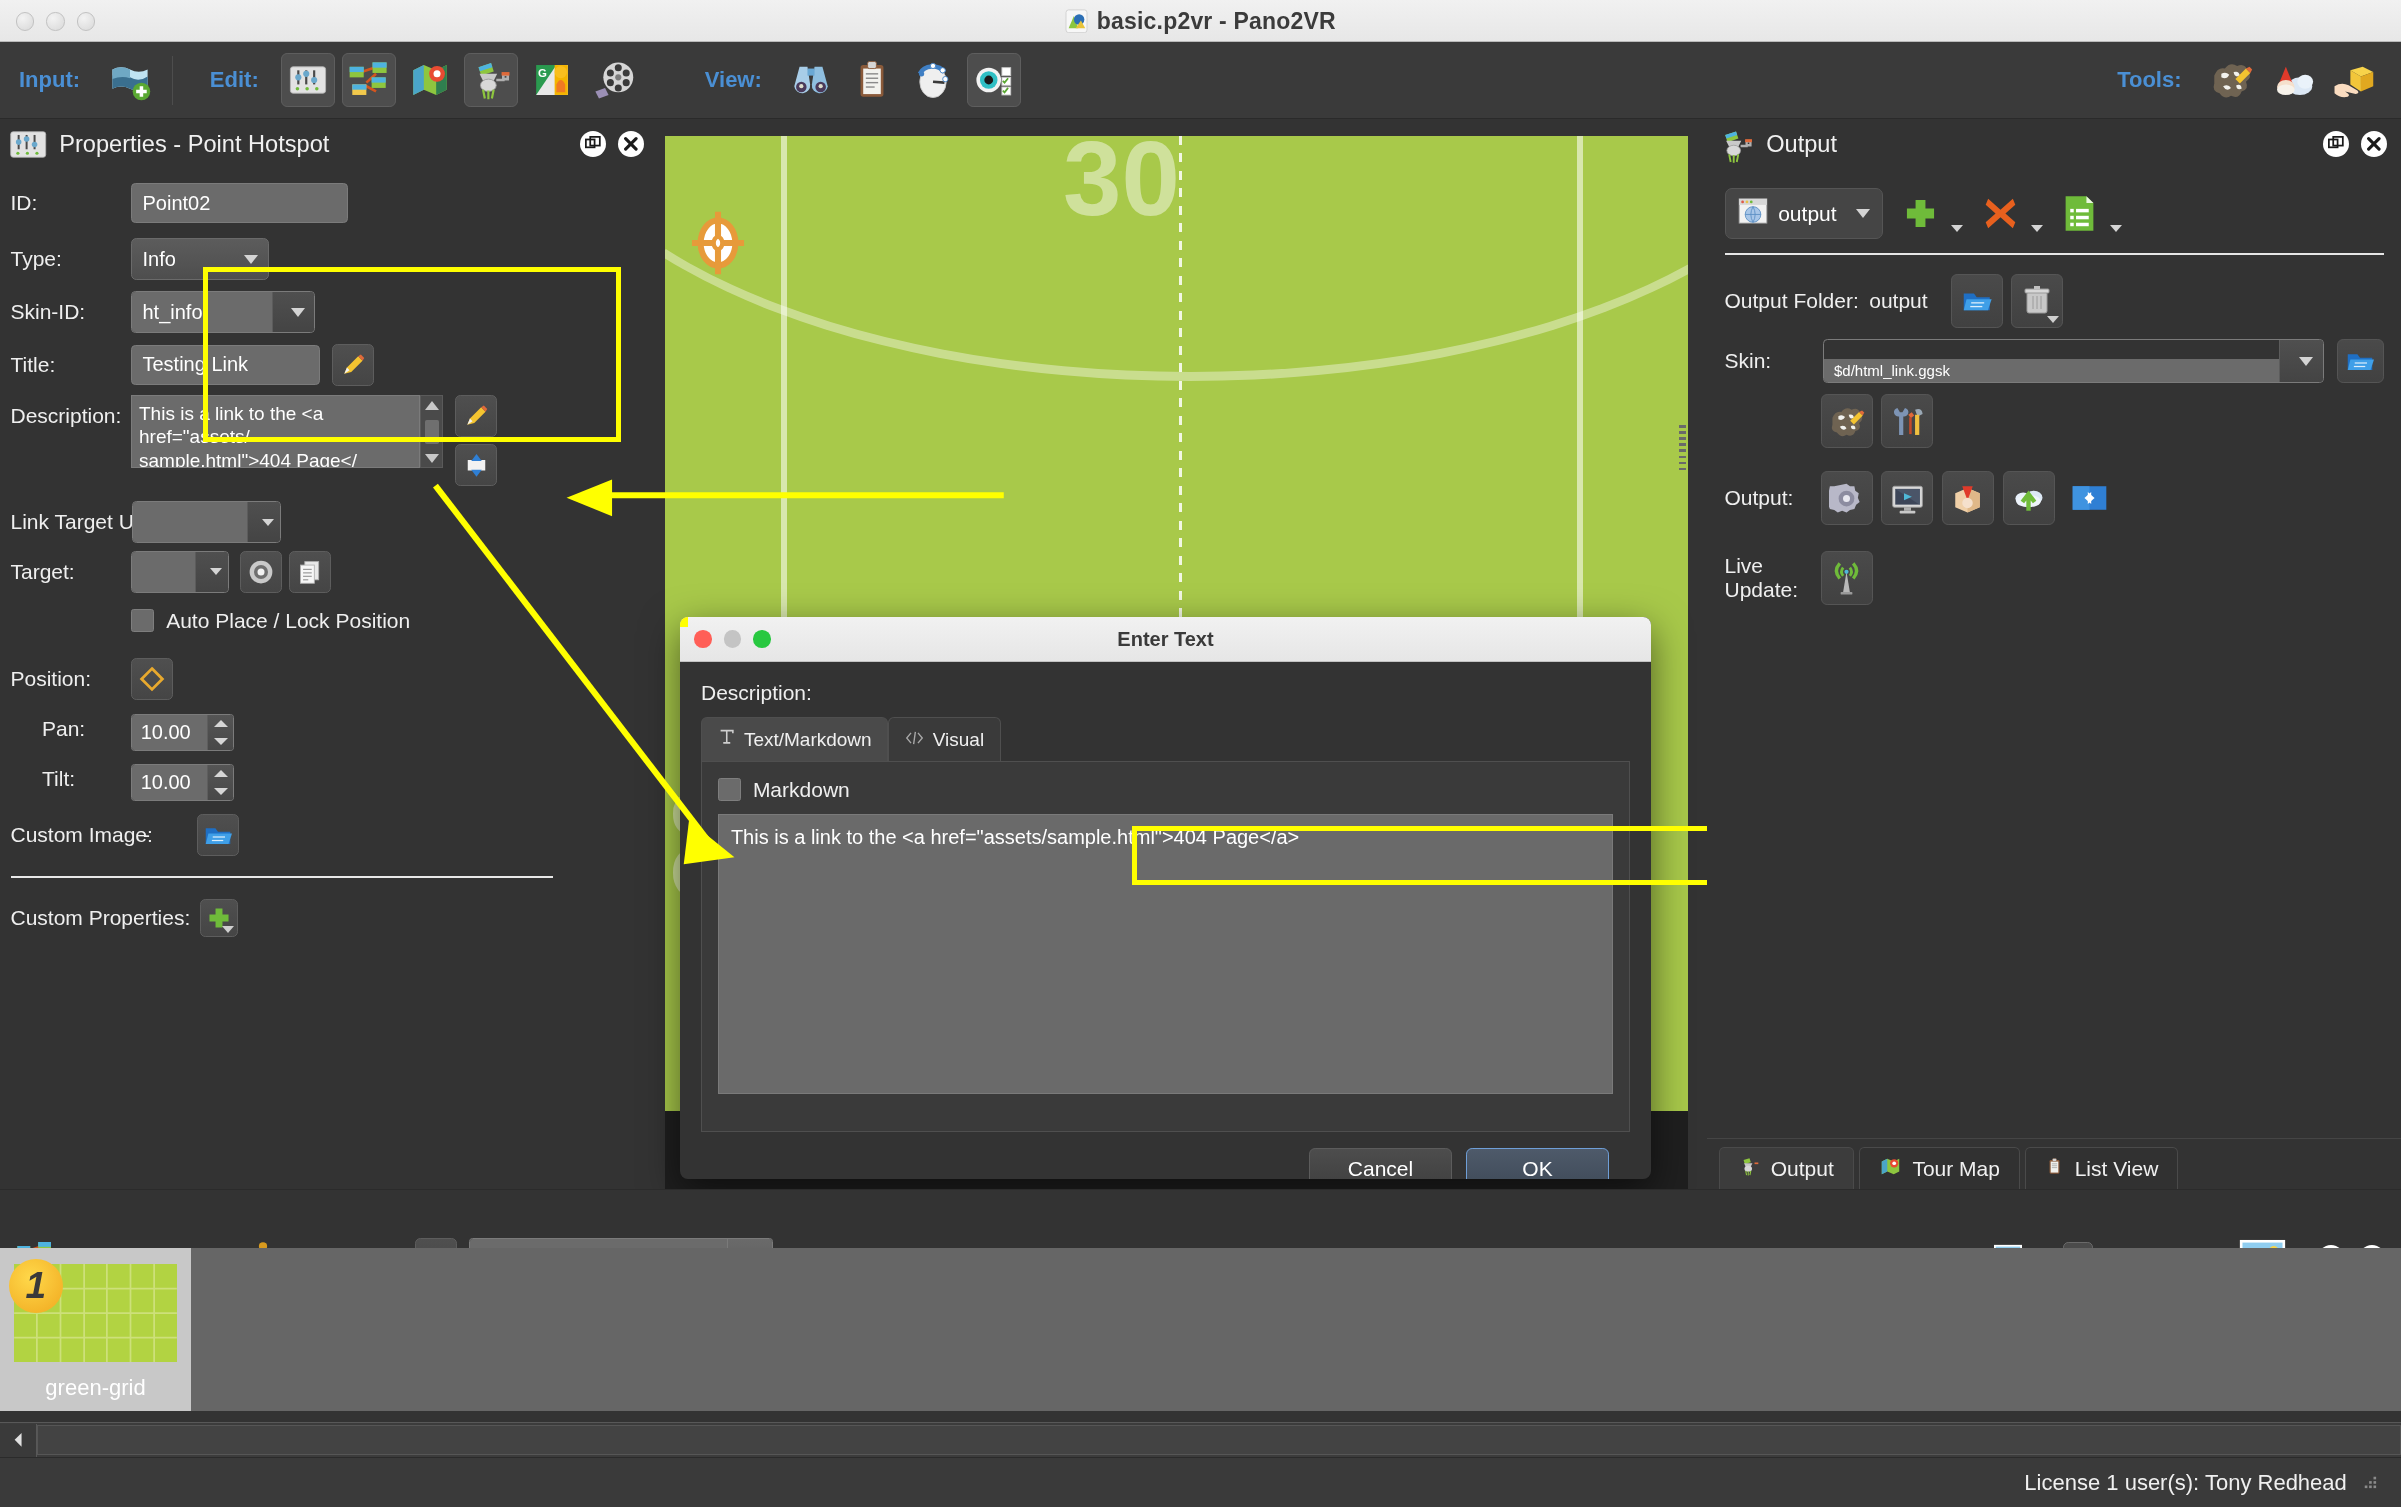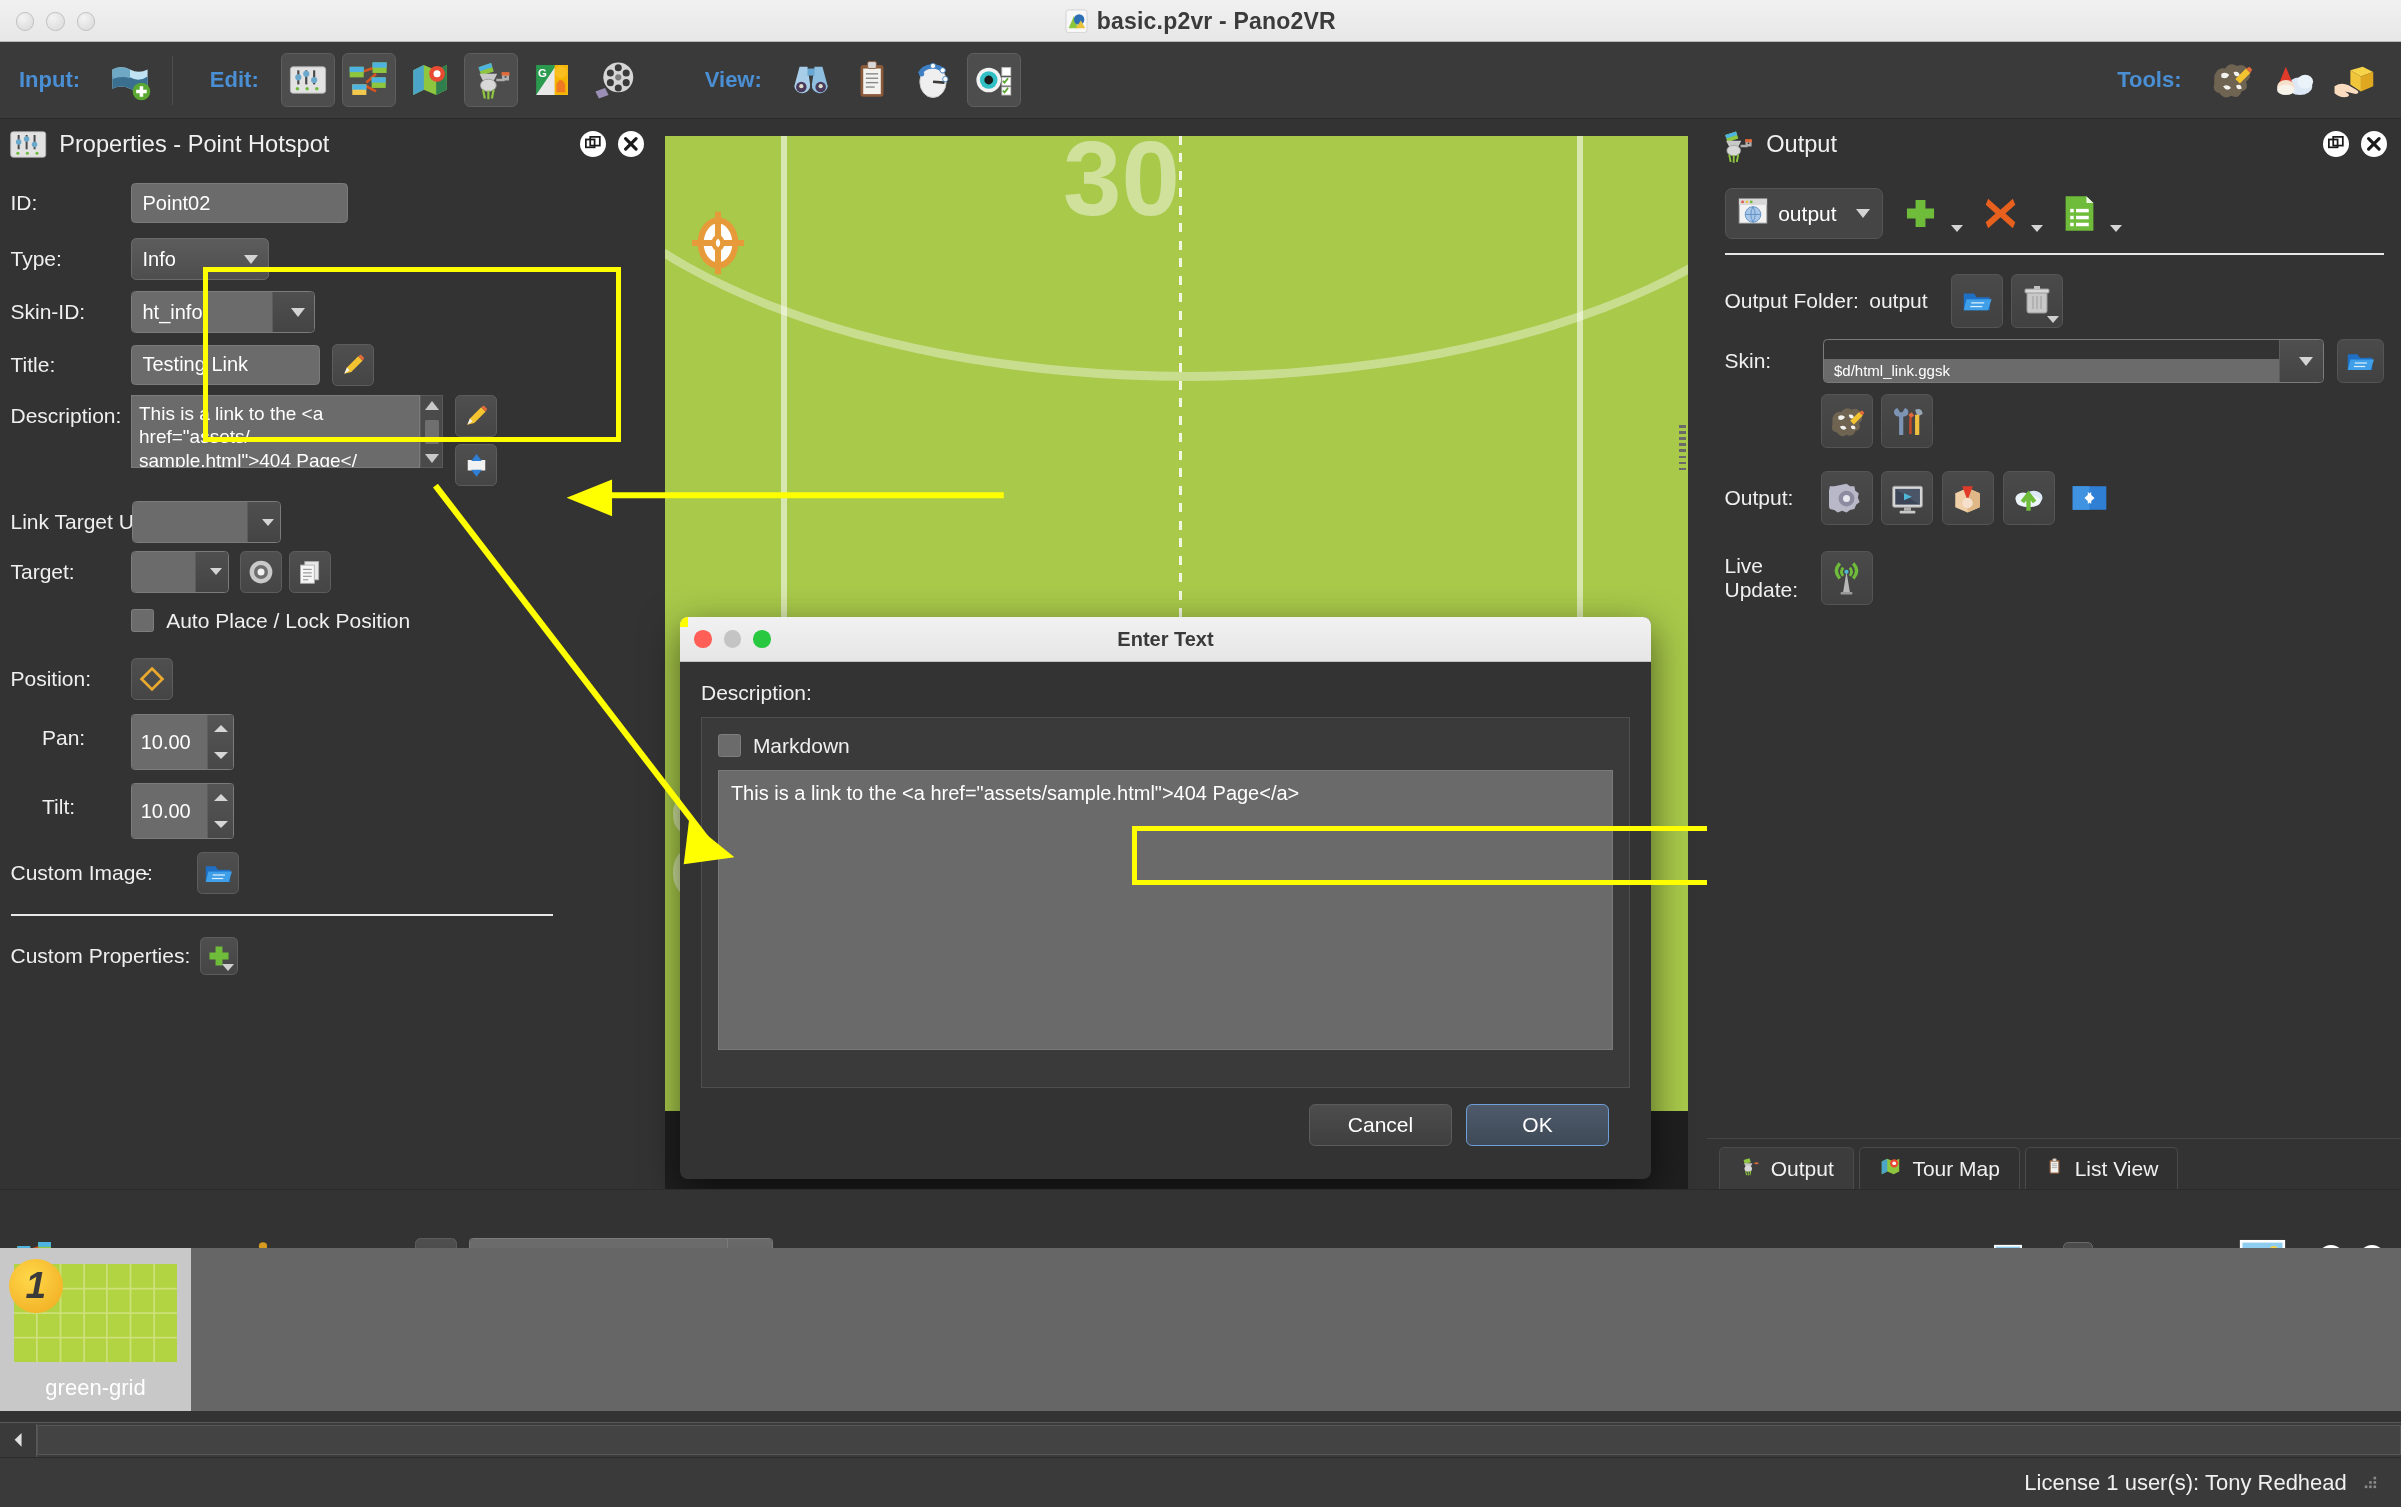--- a/index.html
+++ b/index.html
@@ -102,21 +102,21 @@
   .vscroll .arr { width: 0; height: 0; border-left: 7.9px solid transparent; border-right: 7.9px solid transparent; }
   .vscroll .arr.up { border-bottom: 9.6px solid #c8c8c8; margin-top: 4.4px; }
   .vscroll .arr.dn { border-top: 9.6px solid #c8c8c8; margin-bottom: 4.4px; }
   .vscroll .thumb { width: 14px; height: 24.5px; background: #6f6f6f; border-radius: 1.7px; }
 
   .chk { width: 23px; height: 23px; background: #6b6b6b; border: 0.9px solid #7e7e7e; border-radius: 2.6px; }
   .chk.dim { background: #4a4a4a; border-color: #5a5a5a; }
   .chk-label { color: #efefef; font-size: 21px; margin-left: 12.2px; }
   .chk-label.dim { color: #8d8d8d; }
 
-  .spin { display: flex; height: 56px; border: 0.9px solid #7b7b7b; border-radius: 3.5px; overflow: hidden; width: 103px; margin-top: 8px; }
+  .spin { display: flex; height: 37px; border: 0.9px solid #7b7b7b; border-radius: 3.5px; overflow: hidden; width: 103px; margin-top: 8px; }
   .spin .sp-text { background: #6b6b6b; color: #fff; font-size: 20px; flex: 1;
     display: flex; align-items: center; padding-left: 8.7px; }
   .spin .sp-btns { width: 26px; background: linear-gradient(#555,#484848);
     display: flex; flex-direction: column; align-items: center; justify-content: space-around;
     border-left: 0.9px solid #5e5e5e; }
   .spin .arr { width: 0; height: 0; border-left: 7px solid transparent; border-right: 7px solid transparent; }
   .spin .arr.up { border-bottom: 7.9px solid #d6d6d6; }
   .spin .arr.dn { border-top: 7.9px solid #d6d6d6; }
 
   .divider { height: 1.7px; background: #e8e8e8; margin: 19px 10.5px 17.5px 10.5px; width: 542px; }
@@ -707,20 +707,38 @@
   <div class="dlg-bar">
     <span class="dlg-dots">
       <i style="background:#ff5f57"></i>
       <i style="background:#c4c4c4"></i>
       <i style="background:#28c840"></i>
     </span>
     <span class="dlg-title">Enter Text</span>
   </div>
   <div class="dlg-body">
     <div class="dlg-caption">Description:</div>
+    <div class="tabs">
+      <div class="tab active">
+        <span class="ticon">
+          <svg width="17.5" height="17.5" viewBox="0 0 20 20">
+              <path d="M3 3 h14 v3 M10 3 v14 M6 17 h8" stroke="#cfcfcf" stroke-width="1.8" fill="none"></path>
+            </svg>
+        </span>
+        <span>Text/Markdown</span>
+      </div>
+      <div class="tab">
+        <span class="ticon">
+          <svg width="19" height="14" viewBox="0 0 22 16">
+              <path d="M7 2 L2 8 L7 14 M15 2 L20 8 L15 14 M12 1 L10 15" stroke="#a8a8a8" stroke-width="1.6" fill="none"></path>
+            </svg>
+        </span>
+        <span>Visual</span>
+      </div>
+    </div>
     <div class="tabpanel">
       <div class="md-row">
         <span class="chk"></span>
         <span class="chk-label">Markdown</span>
       </div>
       <div class="dlg-textarea">This is a link to the &lt;a href="assets/sample.html"&gt;404 Page&lt;/a&gt;</div>
     </div>
     <div class="dlg-footer">
       <div class="btn">Cancel</div>
       <div class="btn primary">OK</div>

